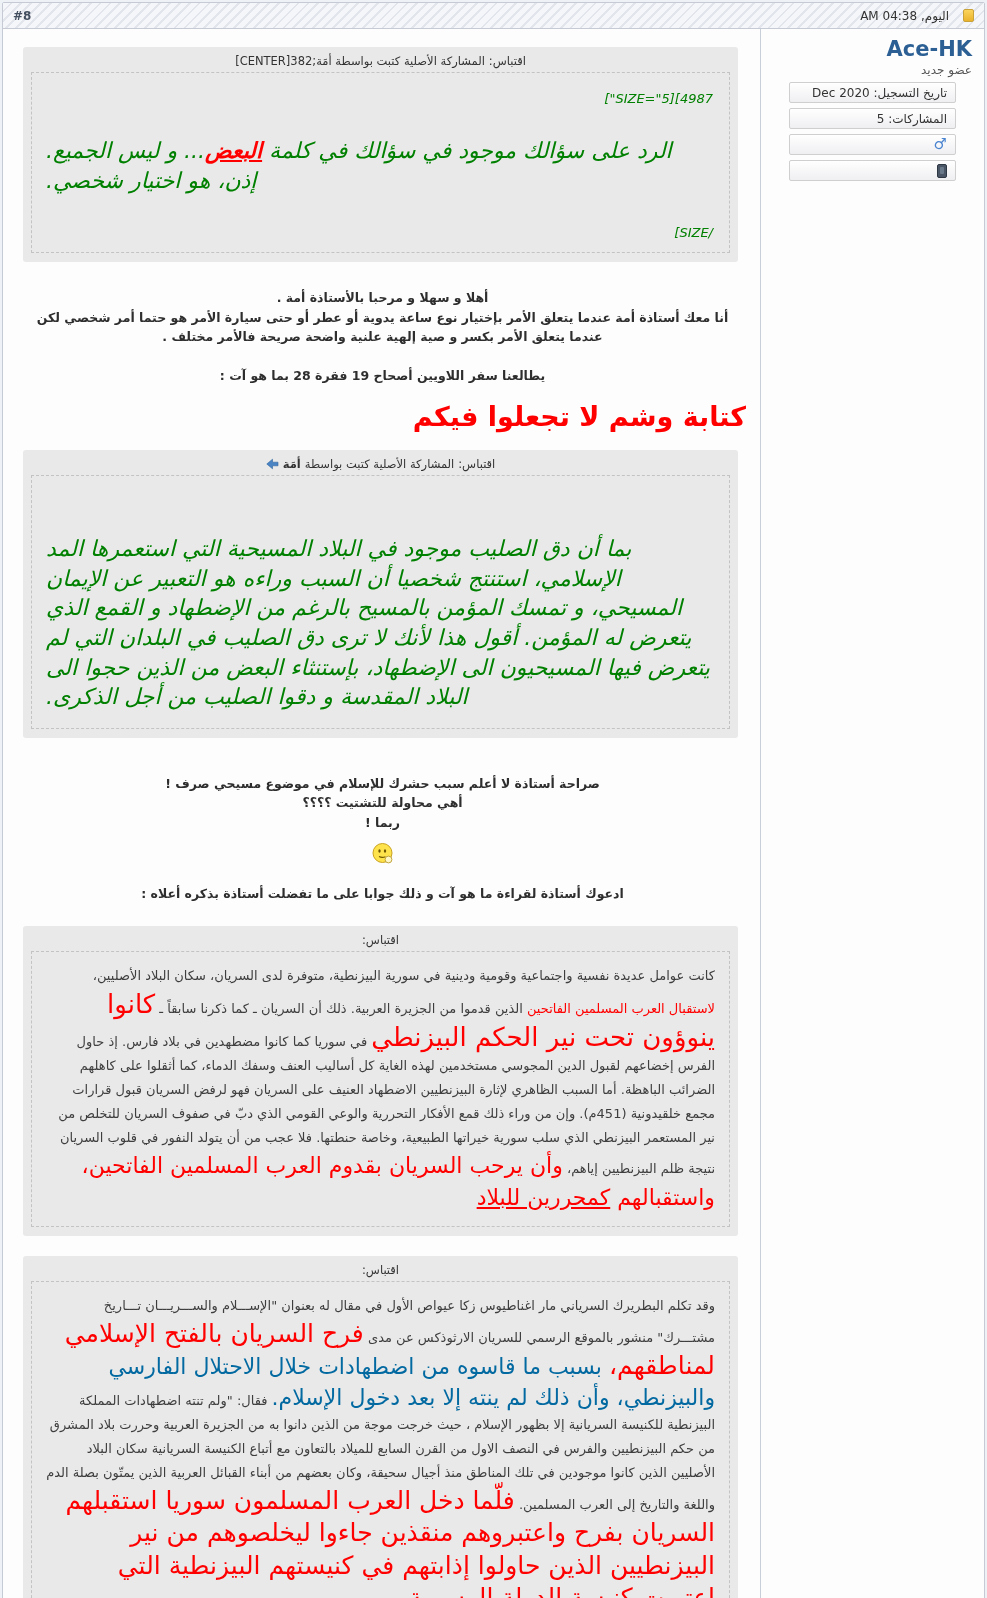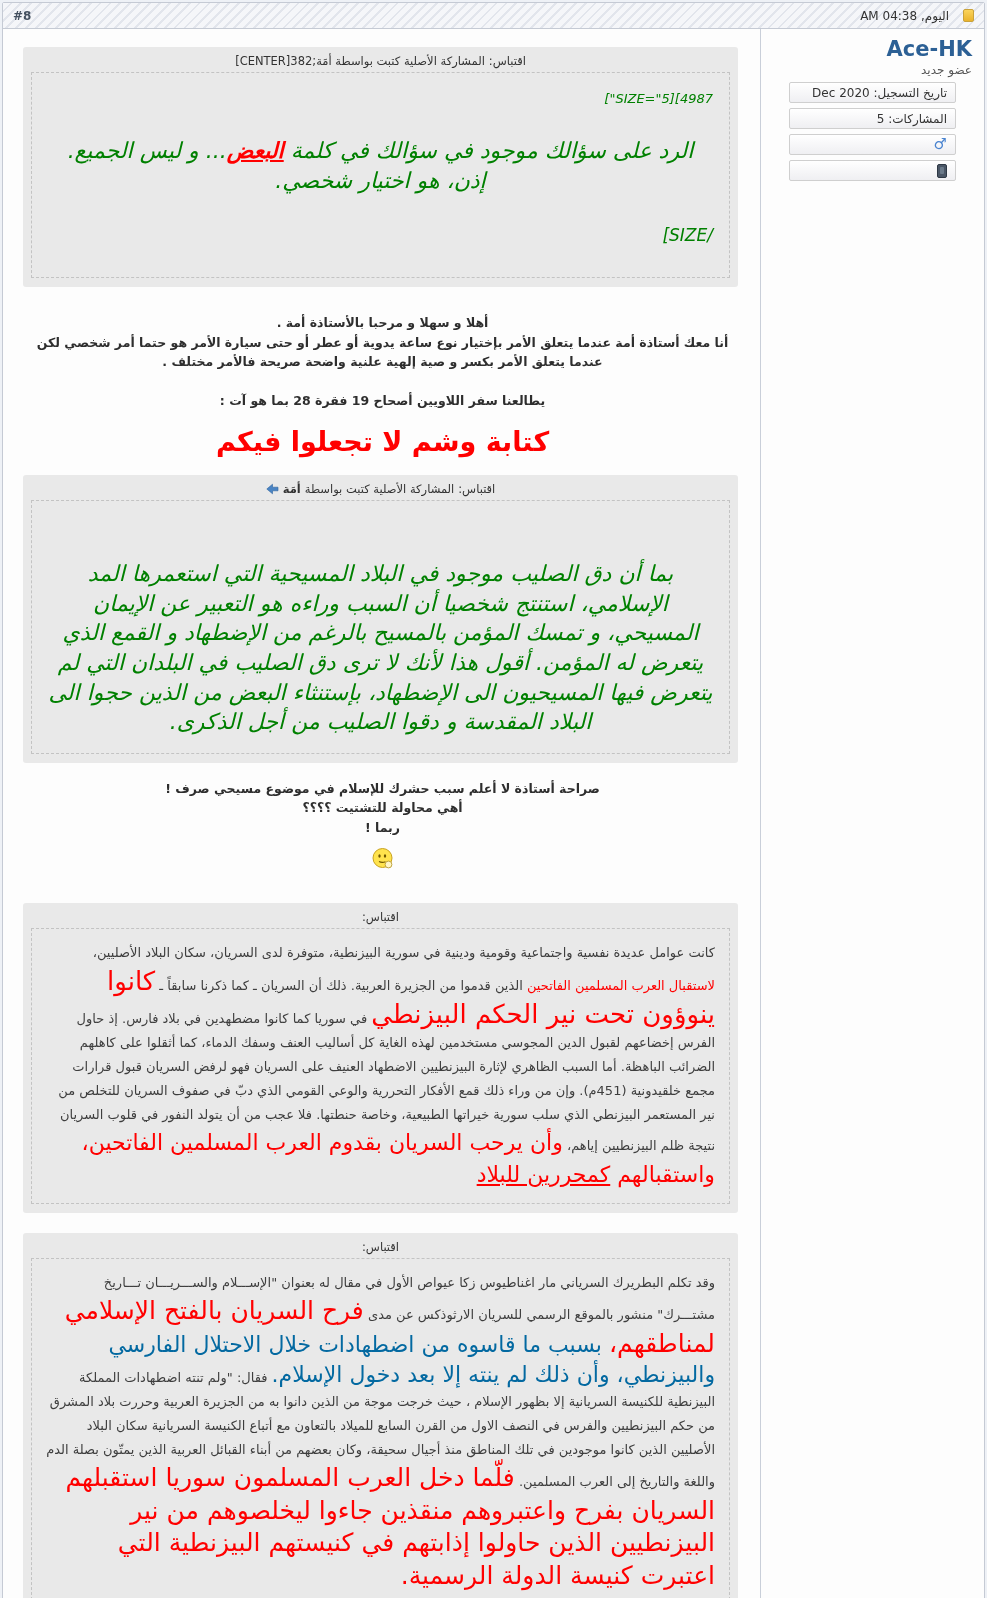--- a/index.html
+++ b/index.html
@@ -37,27 +37,27 @@
   .content { flex:1 1 auto; padding:8px 14px 0 16px; min-width:0; }
 
   .quote-wrap { background:#e9e9e9; border-radius:3px; padding:4px 8px 9px; margin:10px 8px 14px 4px; }
   .quote-title { text-align:center; font-size:11.5px; color:#333; padding:3px 0 4px; display:flex; justify-content:center; align-items:center; gap:4px; }
   .quote-title b { font-weight:bold; }
   .quote-inner { border:1px dashed #c3c3c3; padding:12px 14px; }
 
   .bb-code { direction:ltr; unicode-bidi:embed; display:block; text-align:right;
              color:#008000; font-style:italic; }
   .bb-open { font-size:13px; margin:6px 2px 30px; }
-  .bb-close { font-size:17px; margin:30px 2px 20px; }
-  .q-green { color:#008000; font-style:italic; font-size:22px; line-height:1.35; text-align:center; }
+  .bb-close { font-size:13px; margin:30px 2px 0; }
+  .q-green { color:#008000; font-style:italic; font-size:22px; line-height:1.35; text-align:left; }
   .q-green .hl { color:#ff0000; font-weight:bold; text-decoration:underline; }
 
   .center-block { text-align:center; }
   .msg { font-size:12.5px; font-weight:bold; color:#2e2e2e; line-height:1.55; }
-  .verse { color:#ff0000; font-size:27px; font-weight:bold; margin:16px 0 6px; }
+  .verse { color:#ff0000; font-size:27px; font-weight:bold; margin:16px 0 6px;text-align:right; }
 
   .q2-inner { padding:58px 14px 16px; }
 
   .q-body { font-size:13px; color:#3e3e3e; line-height:1.85; text-align:right; }
   .red-sm { color:#ff0000; }
   .red-lg { color:#ff0000; font-size:26px; line-height:1.25; }
   .red-md { color:#ff0000; font-size:22px; line-height:1.45; }
   .red-md-b { color:#0369a1; font-size:22px; font-weight:normal; line-height:1.35; }
   .red-xl { color:#ff0000; font-size:25px; line-height:1.3; }
   .u { text-decoration:underline; }
@@ -129,33 +129,34 @@
               <svg width="13" height="12" viewBox="0 0 13 12">
                   <path d="M12 4.2 H6.5 V1.2 L0.8 6 l5.7 4.8 V7.8 H12 z" fill="#4a84c4" stroke="#2f649f" stroke-width="0.6"></path>
                 </svg>
             </span>
           </div>
           <div class="quote-inner q2-inner">
             <div class="q-green">بما أن دق الصليب موجود في البلاد المسيحية التي استعمرها المد الإسلامي، استنتج شخصيا أن السبب وراءه هو التعبير عن الإيمان المسيحي، و تمسك المؤمن بالمسيح بالرغم من الإضطهاد و القمع الذي يتعرض له المؤمن. أقول هذا لأنك لا ترى دق الصليب في البلدان التي لم يتعرض فيها المسيحيون الى الإضطهاد، بإستنثاء البعض من الذين حجوا الى البلاد المقدسة و دقوا الصليب من أجل الذكرى.</div>
           </div>
         </div>
 
-        <div class="center-block" style="margin-top:16px;">
+        <div class="center-block" style="margin-top:36px;">
           <div class="msg">صراحة أستاذة لا أعلم سبب حشرك للإسلام في موضوع مسيحي صرف !</div>
           <div class="msg">أهي محاولة للتشتيت ؟؟؟؟</div>
           <div class="msg">ربما !</div>
           <span class="smiley">
             <svg width="24" height="24" viewBox="0 0 24 24">
               <circle cx="11.5" cy="11" r="9.5" fill="#ffe34d" stroke="#c9a21e" stroke-width="1"></circle>
               <ellipse cx="8.5" cy="9" rx="1.2" ry="1.8" fill="#6e5600"></ellipse>
               <ellipse cx="14" cy="9" rx="1.2" ry="1.8" fill="#6e5600"></ellipse>
               <path d="M8 14.5 q3 1.6 6.5 .2" stroke="#6e5600" stroke-width="1.1" fill="none"></path>
               <circle cx="17.5" cy="17.5" r="3.4" fill="#fff6c9" stroke="#b99c2e" stroke-width="0.9"></circle>
             </svg>
           </span>
+          <div class="msg" style="margin-top:8px;">ادعوك أستاذة لقراءة ما هو آت و ذلك جوابا على ما تفضلت أستاذة بذكره أعلاه :</div>
         </div>
 
         <div class="quote-wrap" style="margin-top:22px;">
           <div class="quote-title">
             <span>اقتباس:</span>
           </div>
           <div class="quote-inner">
             <div class="q-body">
               <span>كانت عوامل عديدة نفسية واجتماعية وقومية ودينية في سورية البيزنطية، متوفرة لدى السريان، سكان البلاد الأصليين، </span><span class="red-sm">لاستقبال العرب المسلمين الفاتحين</span><span> الذين قدموا من الجزيرة العربية. ذلك أن السريان ـ كما ذكرنا سابقاً ـ </span><span class="red-lg">كانوا ينوؤون تحت نير الحكم البيزنطي</span><span> في سوريا كما كانوا مضطهدين في بلاد فارس. إذ حاول الفرس إخضاعهم لقبول الدين المجوسي مستخدمين لهذه الغاية كل أساليب العنف وسفك الدماء، كما أثقلوا على كاهلهم الضرائب الباهظة. أما السبب الظاهري لإثارة البيزنطيين الاضطهاد العنيف على السريان فهو لرفض السريان قبول قرارات مجمع خلقيدونية (451م). وإن من وراء ذلك قمع الأفكار التحررية والوعي القومي الذي دبّ في صفوف السريان للتخلص من نير المستعمر البيزنطي الذي سلب سورية خيراتها الطبيعية، وخاصة حنطتها. فلا عجب من أن يتولد النفور في قلوب السريان نتيجة ظلم البيزنطيين إياهم، </span><span class="red-md">وأن يرحب السريان بقدوم العرب المسلمين الفاتحين، واستقبالهم </span><span class="red-md u">كمحررين للبلاد</span>
             </div>

